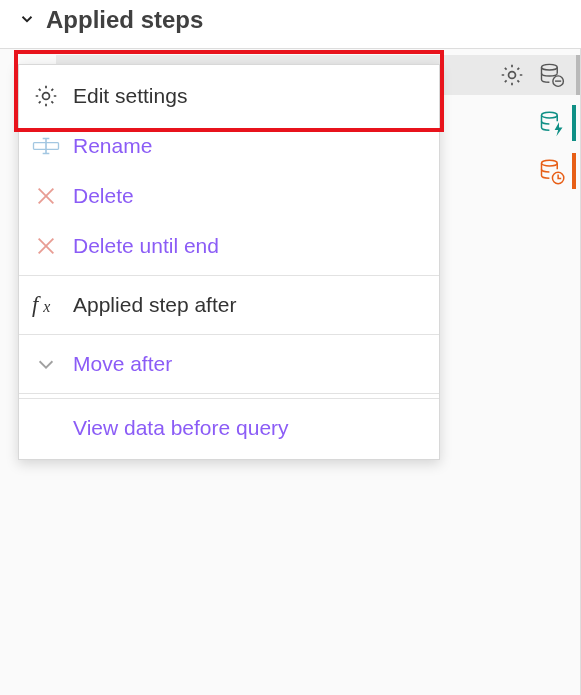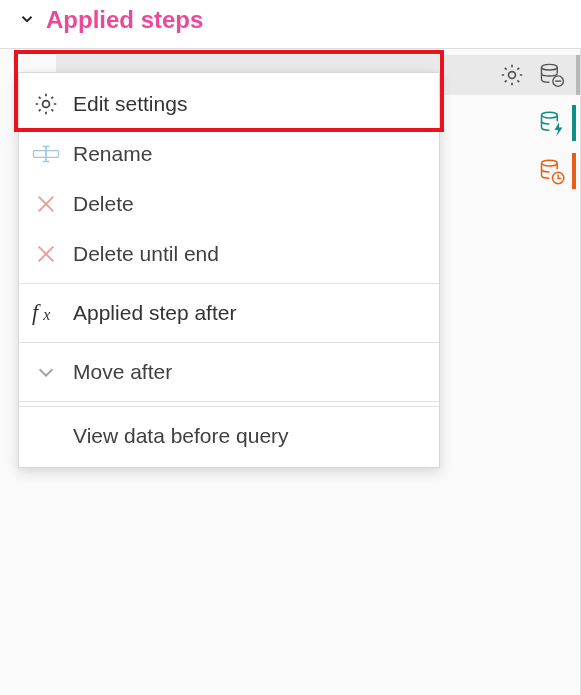--- a/index.html
+++ b/index.html
@@ -16,21 +16,21 @@
       overflow: hidden;
       position: relative;
     }
     .header {
       display: flex;
       align-items: center;
       gap: 10px;
       padding: 6px 10px 6px 18px;
       font-weight: 600;
       font-size: 24px;
-      color: #ec4899;
+      color: #404040;
     }
     .panel-body {
       position: absolute;
       top: 48px;
       left: 0;
       right: 0;
       bottom: 0;
       background: #fafafa;
       border: 1px solid #ddd;
       border-left: none;
@@ -71,21 +71,21 @@
     }
     .side-item .icon-slot {
       width: 40px;
       height: 40px;
       display: flex;
       align-items: center;
       justify-content: center;
     }
     .context-menu {
       position: absolute;
-      top: 72px;
+      top: 64px;
       left: 18px;
       width: 422px;
       background: #fff;
       border: 1px solid #d8d8d8;
       box-shadow: 0 4px 12px rgba(0,0,0,0.15);
       padding: 6px 0;
       z-index: 100;
     }
     .menu-item {
       display: flex;
@@ -99,21 +99,21 @@
       display: flex;
       align-items: center;
       justify-content: center;
       flex-shrink: 0;
     }
     .menu-item .label {
       font-size: 21px;
       color: #333;
     }
     .menu-item.disabled .label {
-      color: #404040;
+      color: #8b5cf6;
     }
     .menu-item.disabled svg { opacity: 0.5; }
     .menu-sep {
       height: 1px;
       background: #e2e2e2;
       margin: 4px 0;
     }
     .highlight-box {
       position: absolute;
       top: 50px;

